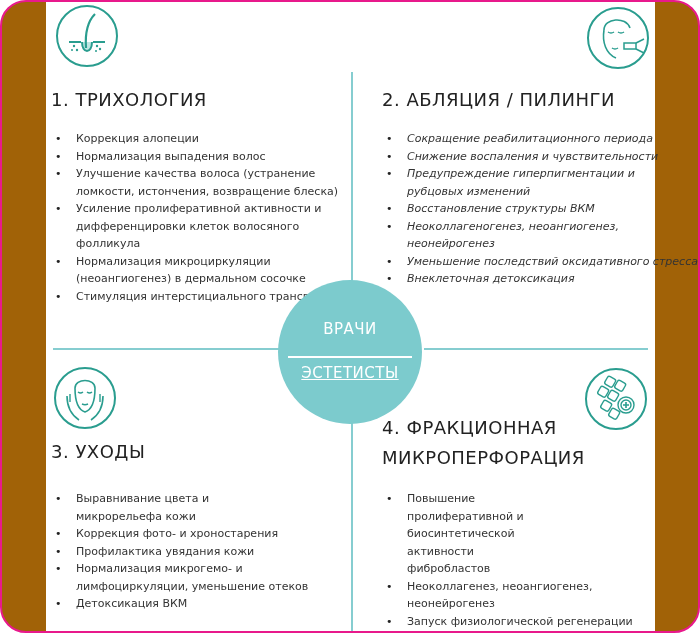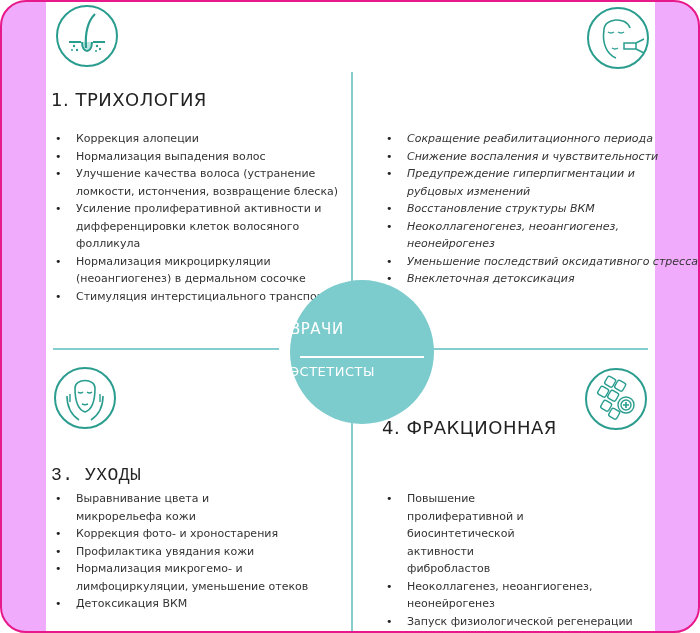--- a/index.html
+++ b/index.html
@@ -1,26 +1,26 @@
 <!DOCTYPE html>
 <html><head>
 <meta charset="utf-8">
 <style>
   html, body { margin: 0; padding: 0; }
   body { width: 700px; height: 633px; background: #ffffff; position: relative; overflow: hidden; font-family: "DejaVu Sans", sans-serif; }
-  .frame { position: absolute; left: 0; top: 0; width: 700px; height: 633px; box-sizing: border-box; background: #f0abfc; border: 2px solid #e8198b; border-radius: 26px; overflow: hidden; }
+  .frame { position: absolute; left: 0; top: 0; width: 700px; height: 633px; box-sizing: border-box; background: #a16207; border: 2px solid #e8198b; border-radius: 26px; overflow: hidden; }
   .sheet { position: absolute; left: 44px; top: 0; width: 609px; height: 631px; background: #ffffff; }
   .vline { position: absolute; left: 305px; top: 70px; width: 2px; height: 560px; background: #86cdd0; }
   .hline { position: absolute; top: 346px; height: 2px; background: #86cdd0; }
   .hline.left { left: 7px; width: 226px; }
   .hline.right { left: 378px; width: 224px; }
-  .center { position: absolute; left: 244px; top: 278px; width: 144px; height: 144px; border-radius: 50%; background: #7ccbcd; color: #ffffff; }
+  .center { position: absolute; left: 232px; top: 278px; width: 144px; height: 144px; border-radius: 50%; background: #7ccbcd; color: #ffffff; text-align: center; }
   .center .top { position: absolute; top: 40px; left: 0; right: 0; font-size: 15px; letter-spacing: 0.5px; }
   .center .bar { position: absolute; top: 76px; left: 10px; right: 10px; height: 2px; background: #ffffff; }
-  .center .bottom { position: absolute; top: 84px; left: 0; right: 0; font-size: 13px; letter-spacing: 0.5px; }
+  .center .bottom { position: absolute; top: 84px; left: 0; right: 0; font-size: 15px; letter-spacing: 0.5px; text-decoration: underline; }
   .icon { position: absolute; width: 64px; height: 64px; }
   .title { position: absolute; font-size: 18px; color: #222222; letter-spacing: 0.5px; line-height: 27px; font-family: "DejaVu Sans", sans-serif; }
   ul.items { position: absolute; margin: 3px; padding: 0; list-style: none; font-size: 11px; color: #333333; line-height: 17.5px; }
   ul.items li { position: relative; padding-left: 28px; }
   ul.items li::before { content: "•"; position: absolute; left: 7px; top: 0; color: #222; }
 </style>
 </head>
 <body>
 
 <div class="frame">
@@ -54,20 +54,21 @@
 
     <svg class="icon" style="left:540px; top:4px;" viewBox="0 0 64 64">
       <circle cx="32" cy="32" r="30" fill="none" stroke="#2a9d8f" stroke-width="2"></circle>
       <path d="M18 24 C18 12 40 10 44 22" stroke="#2a9d8f" stroke-width="1.6" fill="none"></path>
       <path d="M18 24 C16 36 20 48 30 52" stroke="#2a9d8f" stroke-width="1.6" fill="none"></path>
       <path d="M22 26 q3 2 6 0 M32 26 q3 2 6 0" stroke="#2a9d8f" stroke-width="1.5" fill="none"></path>
       <path d="M26 42 q3 2 6 0" stroke="#2a9d8f" stroke-width="1.5" fill="none"></path>
       <rect x="38" y="37" width="12" height="6" fill="none" stroke="#2a9d8f" stroke-width="1.5"></rect>
       <path d="M50 37 L58 33 M50 43 L58 47" stroke="#2a9d8f" stroke-width="1.5" fill="none"></path>
     </svg>
+    <div class="title" style="left:336px; top:84px;">2. АБЛЯЦИЯ / ПИЛИНГИ</div>
     <ul class="items" style="left:330px; top:125px; width:290px;font-style:italic;">
       <li>Сокращение реабилитационного периода</li>
       <li>Снижение воспаления и чувствительности</li>
       <li>Предупреждение гиперпигментации и рубцовых изменений</li>
       <li>Восстановление структуры ВКМ</li>
       <li>Неоколлагеногенез, неоангиогенез, неонейрогенез</li>
       <li style="white-space:nowrap;">Уменьшение последствий оксидативного стресса</li>
       <li>Внеклеточная детоксикация</li>
     </ul>
 
@@ -78,21 +79,21 @@
     </div>
 
     <svg class="icon" style="left:7px; top:364px;" viewBox="0 0 64 64">
       <circle cx="32" cy="32" r="30" fill="none" stroke="#2a9d8f" stroke-width="2"></circle>
       <path d="M22 22 C22 12 42 12 42 22 C42 36 38 44 32 46 C26 44 22 36 22 22 Z" stroke="#2a9d8f" stroke-width="1.6" fill="none"></path>
       <path d="M25 26 q2.5 2 5 0 M34 26 q2.5 2 5 0" stroke="#2a9d8f" stroke-width="1.4" fill="none"></path>
       <path d="M29 38 q3 1.5 6 0" stroke="#2a9d8f" stroke-width="1.4" fill="none"></path>
       <path d="M14 30 C14 42 20 50 26 54 M50 30 C50 42 44 50 38 54" stroke="#2a9d8f" stroke-width="1.6" fill="none"></path>
       <path d="M17 28 v8 M47 28 v8" stroke="#2a9d8f" stroke-width="1.4" fill="none"></path>
     </svg>
-    <div class="title" style="left:5px; top:460px;font-family:Liberation Mono, monospace;">3. УХОДЫ</div>
+    <div class="title" style="left:5px; top:436px;">3. УХОДЫ</div>
     <ul class="items" style="left:-1px; top:485px; width:300px;">
       <li style="width:150px;">Выравнивание цвета и микрорельефа кожи</li>
       <li>Коррекция фото- и хроностарения</li>
       <li>Профилактика увядания кожи</li>
       <li>Нормализация микрогемо- и лимфоциркуляции, уменьшение отеков</li>
       <li>Детоксикация ВКМ</li>
     </ul>
 
     <svg class="icon" style="left:538px; top:365px;" viewBox="0 0 64 64">
       <circle cx="32" cy="32" r="30" fill="none" stroke="#2a9d8f" stroke-width="2"></circle>
@@ -102,20 +103,21 @@
         <rect x="15" y="20" width="9" height="9" rx="2" transform="rotate(30 19 24)"></rect>
         <rect x="25" y="24" width="9" height="9" rx="2" transform="rotate(30 29 28)"></rect>
         <rect x="18" y="34" width="9" height="9" rx="2" transform="rotate(30 22 38)"></rect>
         <rect x="26" y="42" width="9" height="9" rx="2" transform="rotate(30 30 46)"></rect>
         <circle cx="42" cy="38" r="8"></circle>
         <circle cx="42" cy="38" r="5"></circle>
       </g>
       <path d="M42 35 v6 M39 38 h6" stroke="#2a9d8f" stroke-width="1.6"></path>
     </svg>
     <div class="title" style="left:336px; top:412px;">4. ФРАКЦИОННАЯ</div>
+    <div class="title" style="left:336px; top:442px;">МИКРОПЕРФОРАЦИЯ</div>
     <ul class="items" style="left:330px; top:485px; width:290px;">
       <li style="width:150px;">Повышение пролиферативной и биосинтетической активности фибробластов</li>
       <li>Неоколлагенез, неоангиогенез, неонейрогенез</li>
       <li>Запуск физиологической регенерации</li>
       <li>Внутриклеточная детоксикация</li>
       <li style="width:150px;">Восстановление качества и активности ВКМ</li>
     </ul>
 
   </div>
 </div>

